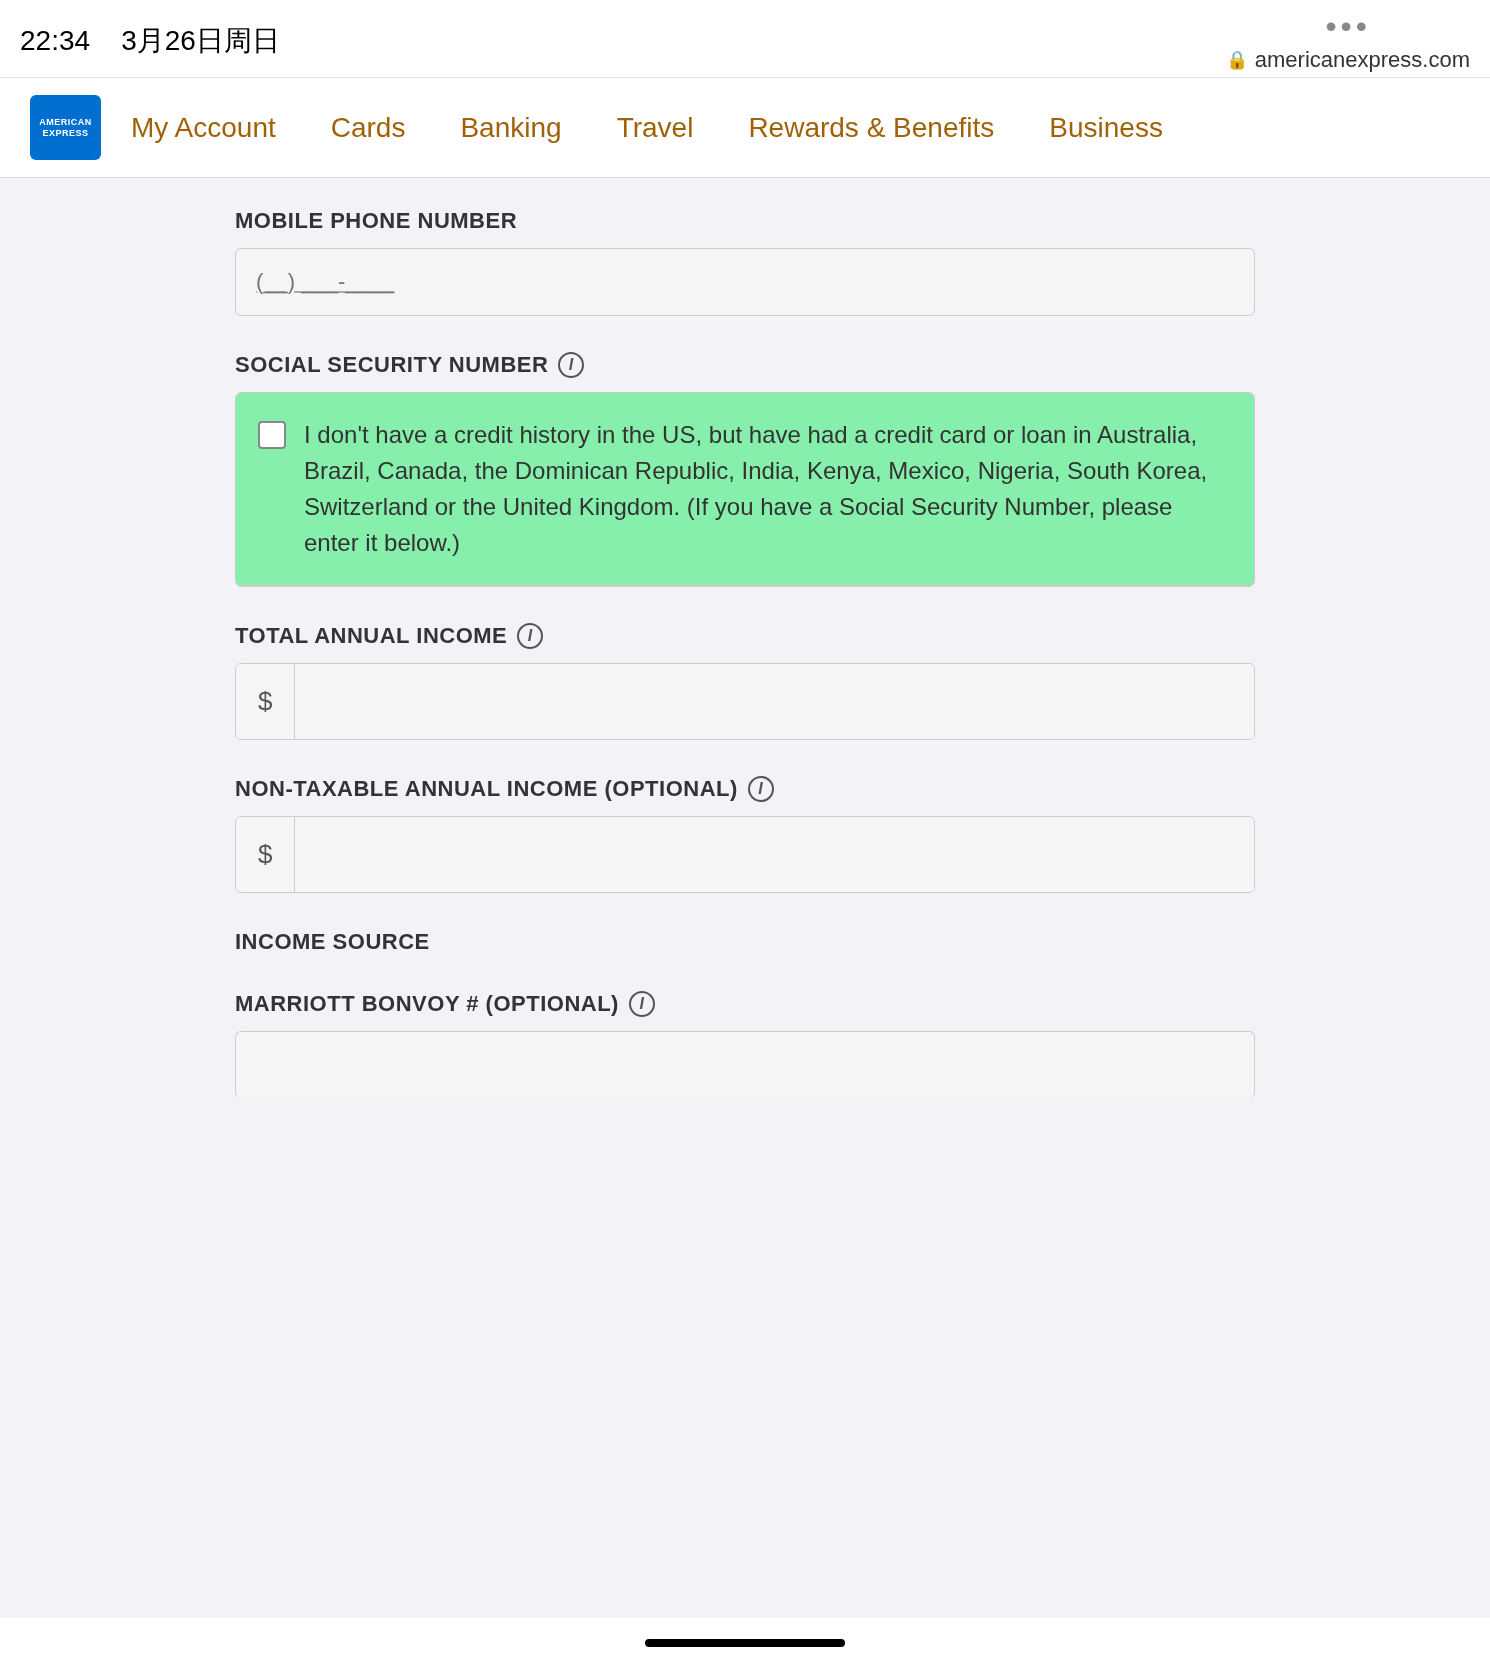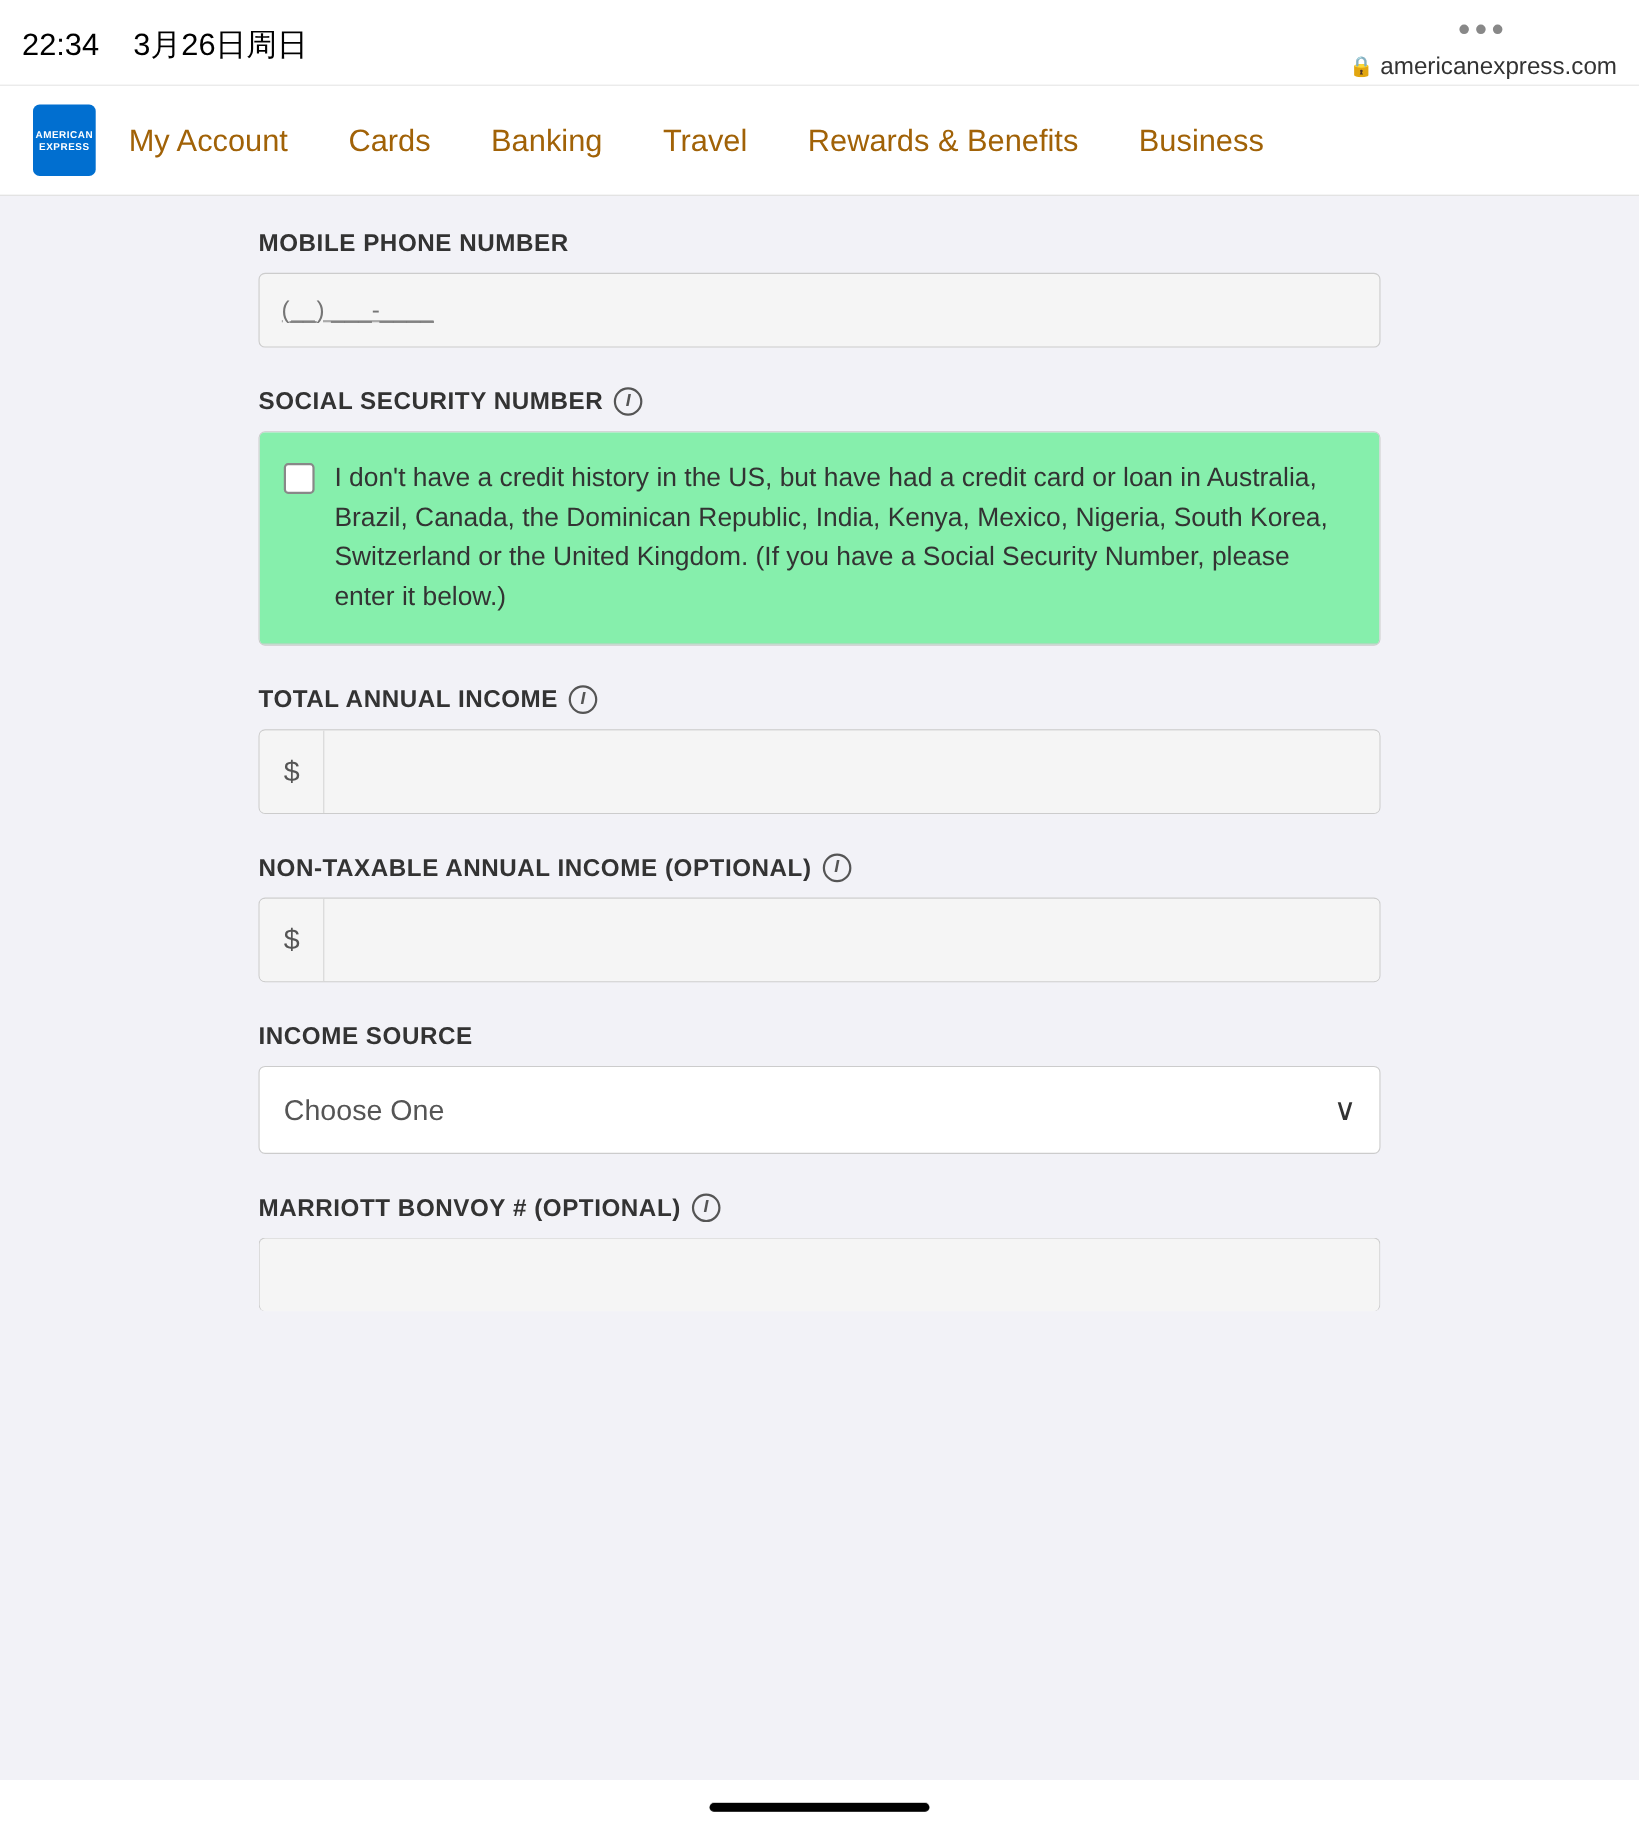--- a/index.html
+++ b/index.html
@@ -53,21 +53,21 @@
     
     .nav-bar {
       background: #fff;
       border-bottom: 1px solid #ddd;
       display: flex;
       align-items: center;
       padding: 0 30px;
       height: 100px;
     }
     .amex-logo {
-      width: 57px;
+      width: 71px;
       height: 65px;
       background: #016fd0;
       border-radius: 6px;
       display: flex;
       align-items: center;
       justify-content: center;
       margin-right: 30px;
       flex-shrink: 0;
     }
     .amex-logo-text {
@@ -351,31 +351,20 @@
     <div class="income-input-wrapper">
       <div class="income-prefix">$</div>
       <input type="text" class="income-input" value="" style="">
     </div>
   </div>
 
   <div class="form-section">
     <div class="field-label">
       <span>INCOME SOURCE</span>
     </div>
-    <div class="select-wrapper">
-      <select class="select-field">
-        <option value="">Choose One</option>
-        <option value="employment">Employment</option>
-        <option value="self-employment">Self-Employment</option>
-        <option value="investments">Investments</option>
-        <option value="retirement">Retirement</option>
-        <option value="other">Other</option>
-      </select>
-      <span class="select-chevron">∨</span>
-    </div>
   </div>
 
   <div class="form-section">
     <div class="field-label">
       <span>MARRIOTT BONVOY # (OPTIONAL)</span>
       <span class="info-icon">i</span>
     </div>
     <input type="text" class="form-input marriott-input" placeholder="" style="">
   </div>
 

